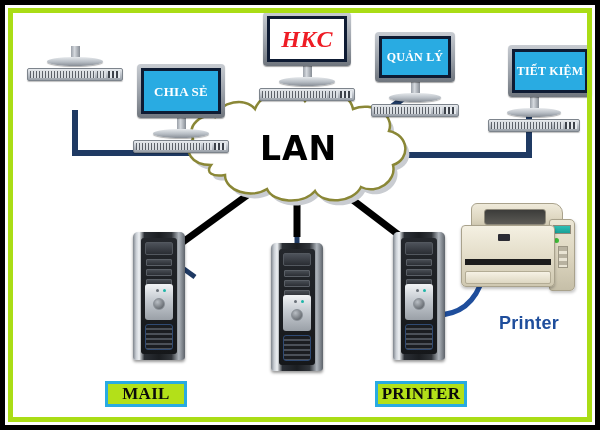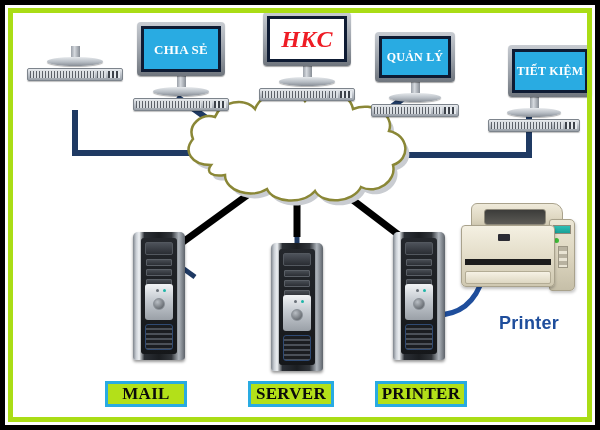--- a/index.html
+++ b/index.html
@@ -432,33 +432,34 @@
            C 312,80 344,84 348,104
            C 368,96 390,110 384,126
            C 404,130 406,154 388,160
            C 392,176 372,190 356,182
            C 348,198 318,200 310,186
            C 298,200 268,198 262,184
            C 246,194 220,186 220,170
            C 208,172 200,168 206,160 Z" fill="#ffffff" stroke="#8a8736" stroke-width="2.5"></path>
     </svg>
 
+    <div class="cloud-text" style="left:255px; top:124px;">LAN</div>
 
     <div class="workstation" style="left:20px; top:41px; width:100px;">
       <div class="ws-neck"></div>
       <div class="ws-base" style="width:56px;"></div>
       <div class="ws-keyboard" style="width:96px;">
         <div class="kb-main"></div>
         <div class="kb-mid"></div>
         <div class="kb-num"></div>
       </div>
     </div>
 
     <div class="workstation" style="left:126px; top:17px; width:100px;">
-      <div class="ws-monitor" style="width:88px; height:54px;">
+      <div class="ws-monitor" style="width:88px; height:54px;margin-top:42px;">
         <div class="ws-screen">
           <span class="ws-label-text" style="font-size:13px;">CHIA SẺ</span>
         </div>
       </div>
       <div class="ws-neck"></div>
       <div class="ws-base" style="width:56px;"></div>
       <div class="ws-keyboard" style="width:96px;">
         <div class="kb-main"></div>
         <div class="kb-mid"></div>
         <div class="kb-num"></div>
@@ -574,19 +575,18 @@
         <div class="prn-btn"></div>
         <div class="prn-slot"></div>
         <div class="prn-lip"></div>
       </div>
     </div>
 
     <div class="printer-caption" style="left:494px; top:308px;">Printer</div>
 
     <div class="tag" style="left:100px; top:376px; width:82px;">MAIL</div>
 
-    <div class="tag" style="left:243px; top:376px; width:86px;">SERVER</div>
 
     <div class="tag" style="left:370px; top:376px; width:92px;">PRINTER</div>
 
   </div>
   <div id="inner-frame"></div>
 </div>
 
 </body></html>

